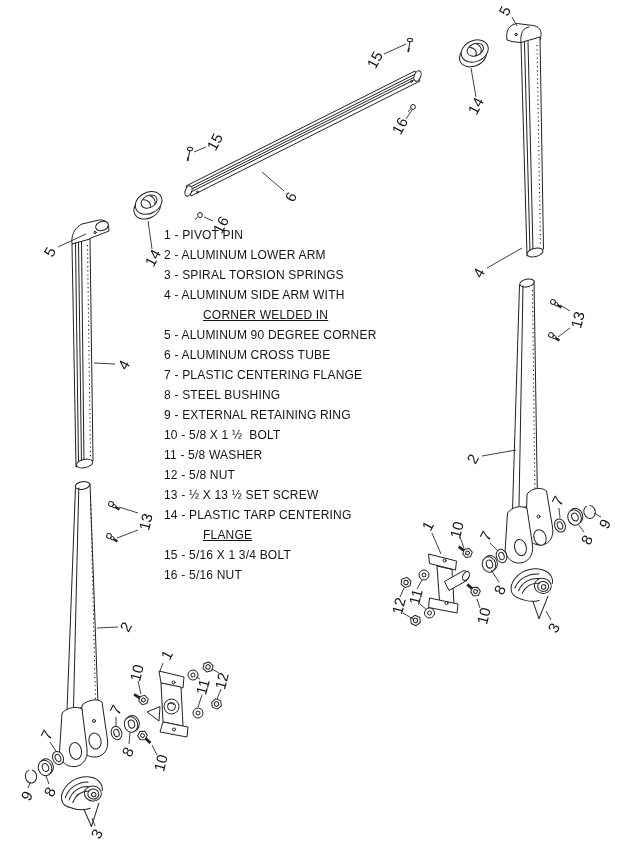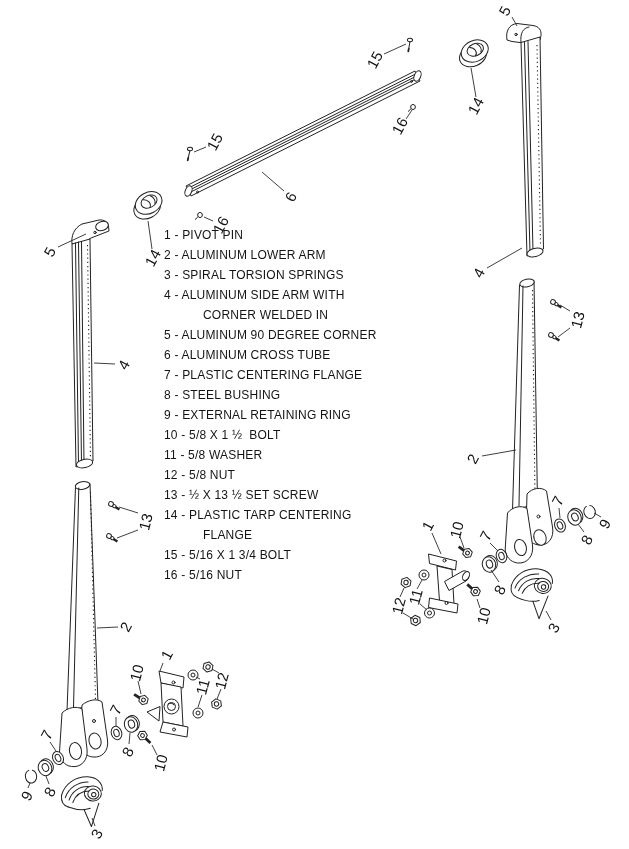--- a/index.html
+++ b/index.html
@@ -1,21 +1,21 @@
 <!DOCTYPE html>
 <html><head>
 <meta charset="utf-8">
 <style>
   html,body { margin:0; padding:0; background:#fff; }
   .stage { position:relative; width:629px; height:849px; background:#ffffff; overflow:hidden;
            font-family:"Liberation Sans", sans-serif; }
   .stage svg { position:absolute; left:0; top:0; }
   #parts-list { position:absolute; left:164px; top:225px; font-size:12px; line-height:20px;
                 color:#141414; letter-spacing:0.2px; white-space:pre; }
-  #parts-list .row2 { padding-left:39px; }
+  #parts-list .row2 { padding-left:39px;text-decoration:underline; }
   .ln   { stroke:#222; fill:none; stroke-width:1; stroke-linecap:round; stroke-linejoin:round; }
   .fw   { stroke:#222; fill:#fff; stroke-width:1; stroke-linejoin:round; }
   .dots { stroke:#222; fill:none; stroke-width:1.1; stroke-dasharray:1.2 3; }
   .leader { stroke:#2a2a2a; stroke-width:0.9; fill:none; }
   text.callout { font-family:"Liberation Sans", sans-serif; font-size:15px; fill:#111; }
 </style>
 </head>
 <body>
 
 <div class="stage">

